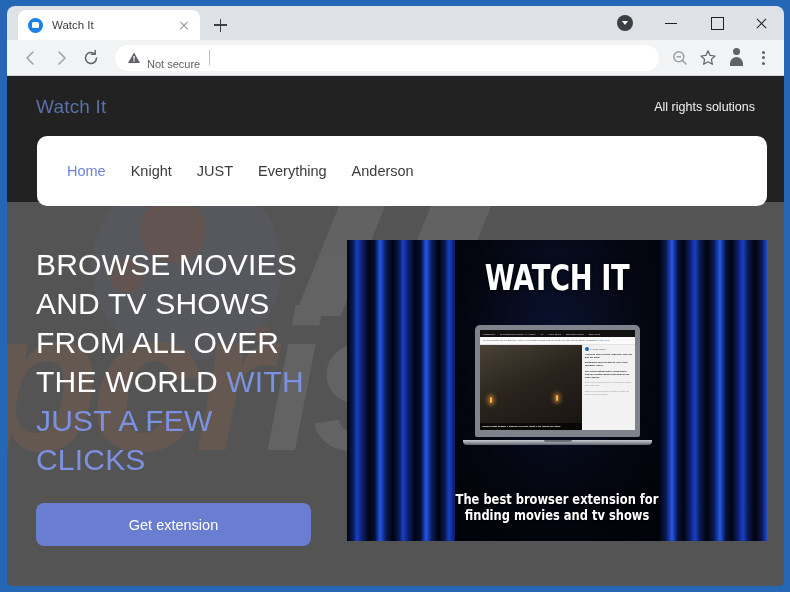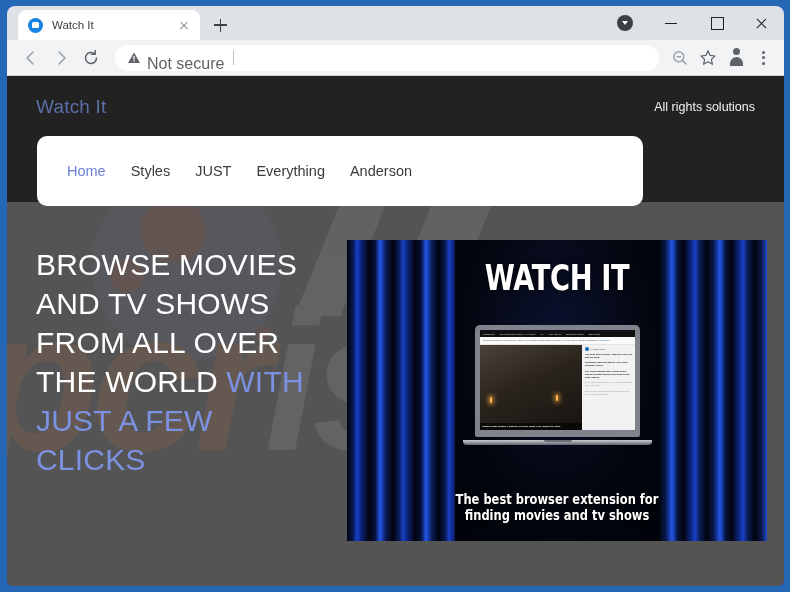--- a/index.html
+++ b/index.html
@@ -182,21 +182,21 @@
     padding: 0 12px;
     margin: 0 6px 0 8px;
   }
   .notsecure-icon {
     width: 14px; height: 14px;
     position: relative;
     flex: 0 0 14px;
     margin-right: 6px;
   }
   .omni-label {
-    font-size: 16px;
+    font-size: 11px;
     color: #5f6368;
     white-space: nowrap;
     margin-top: 12px;
   }
   .omni-sep {
     width: 1px;
     height: 15px;
     background: #bdc1c6;
     margin-left: 9px;
   }
@@ -337,21 +337,21 @@
     position: absolute;
     right: 29px; top: 24px;
     font-size: 12.5px;
     color: #f2f2f2;
   }
 
   
   .nav-card {
     position: absolute;
     left: 30px; top: 60px;
-    width: 606px;
+    width: 730px;
     height: 70px;
     background: #ffffff;
     border-radius: 10px;
     z-index: 4;
     display: flex;
     align-items: center;
     padding-left: 30px;
     gap: 25px;
   }
   .nav-link {
@@ -654,35 +654,36 @@
         <div class="wm-text"><span>pcr</span>isk<span>.</span></div>
       </div>
 
       <div class="site-header">
         <div class="site-logo">Watch It</div>
         <div class="rights">All rights solutions</div>
       </div>
 
       <div class="nav-card">
         <a class="nav-link active">Home</a>
-        <a class="nav-link">Styles</a>
+        <a class="nav-link">Knight</a>
         <a class="nav-link">JUST</a>
         <a class="nav-link">Everything</a>
         <a class="nav-link">Anderson</a>
       </div>
 
       <div class="hero">
         <h1 class="hero-title">
           <span>BROWSE MOVIES</span><br>
           <span>AND TV SHOWS</span><br>
           <span>FROM ALL OVER</span><br>
           <span>THE WORLD </span><span class="accent">WITH</span><br>
           <span class="accent">JUST A FEW</span><br>
           <span class="accent">CLICKS</span>
         </h1>
+        <button class="cta">Get extension</button>
       </div>
 
       <div class="promo">
         <div class="promo-bg-glow"></div>
         <div class="curtain left"></div>
         <div class="curtain right"></div>
 
         <div class="promo-title">WATCH IT</div>
 
         <div class="laptop">

